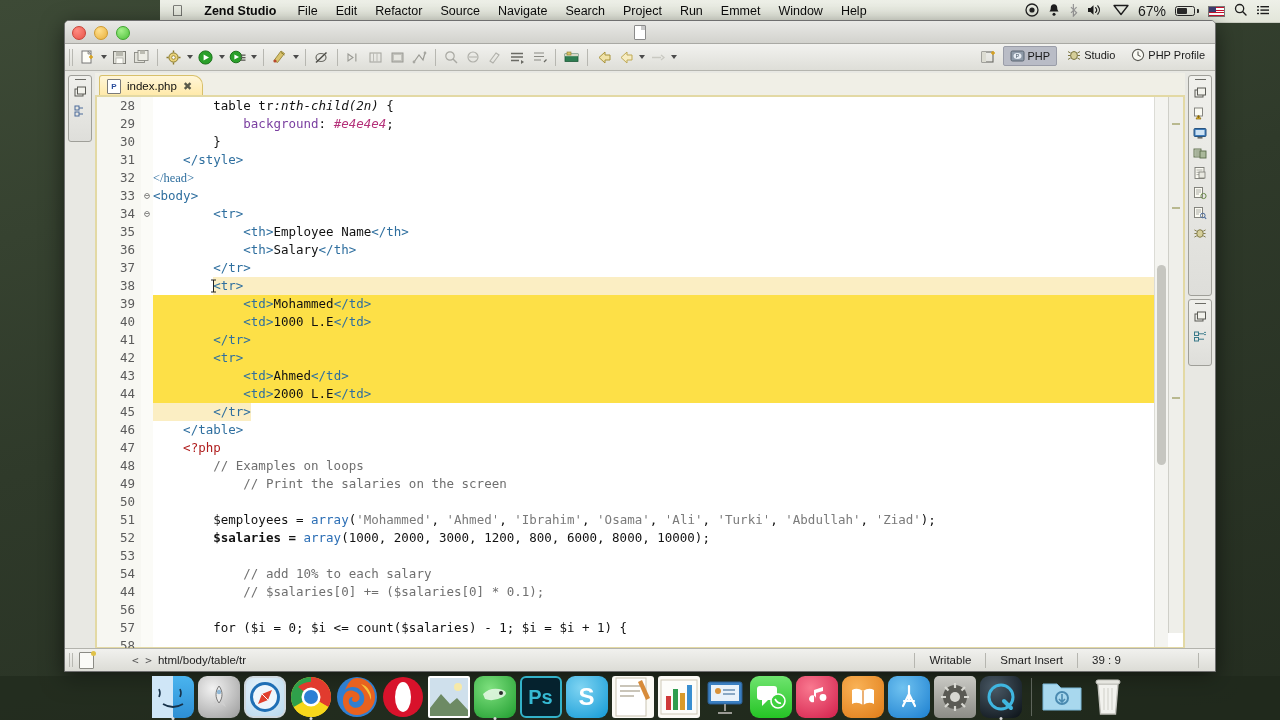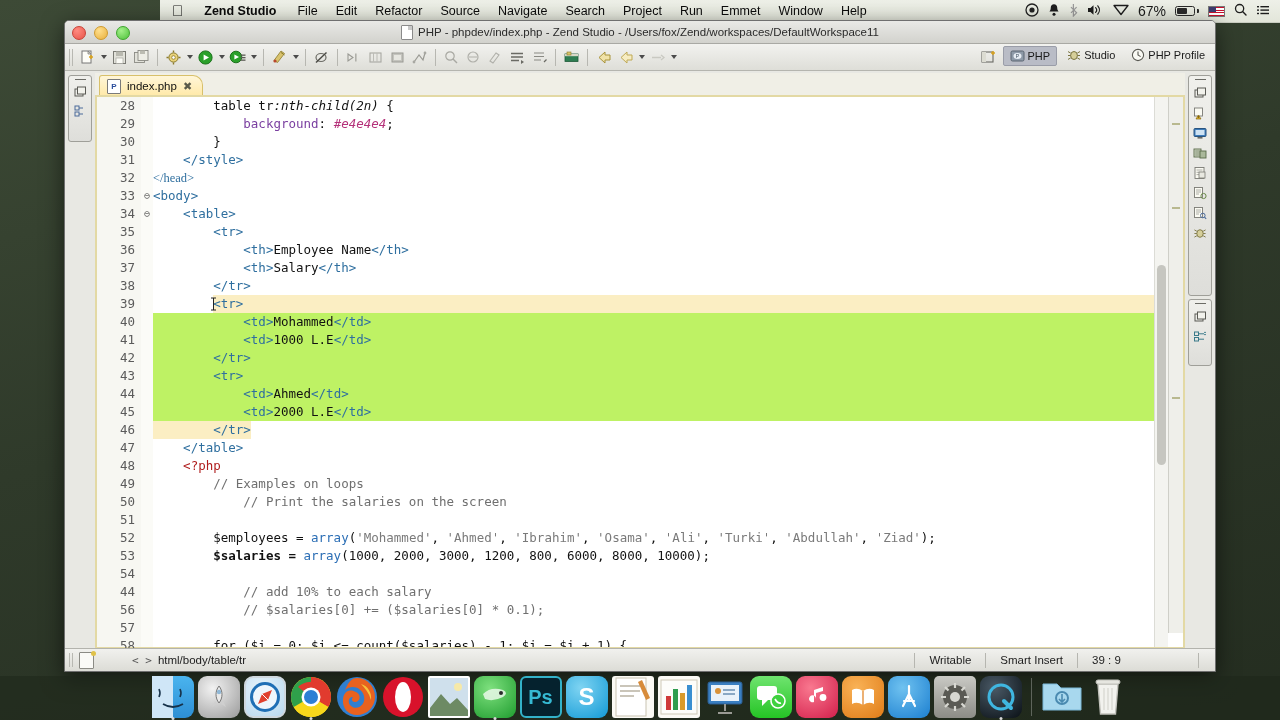--- a/index.html
+++ b/index.html
@@ -183,21 +183,21 @@
     font-size: 12.5px; white-space: pre; color: #111;
   }
   .ln {
     height: 18px; line-height: 18px; text-align: right; padding-right: 6px;
     font-family: "DejaVu Sans Mono", monospace; font-size: 12.5px; color: #5b5b5b;
   }
   .fold {
     height: 18px; line-height: 18px; text-align:center;
     font-family:"DejaVu Sans Mono", monospace; font-size: 10px; color:#6a6a6a;
   }
-  .hl { background: #bef264; }
+  .hl { background: #fde047; }
   
   .c-tag   { color: #2f6f9f; }
   .c-txt   { color: #111; }
   .c-ital  { color: #111; font-style: italic; }
   .c-prop  { color: #7a3fa0; }
   .c-val   { color: #b5327a; font-style: italic; }
   .c-cmt   { color: #6f6f6f; }
   .c-str   { color: #7a7a7a; }
   .c-kw    { color: #2b6eb5; }
   .c-php   { color: #b01e1e; }
@@ -314,21 +314,20 @@
   <div id="zwin">
 
     <div id="titlebar">
       <span class="traffic">
         <span class="tl-red"></span>
         <span class="tl-yellow"></span>
         <span class="tl-green"></span>
       </span>
       <span class="ttl">
         <span class="docicon"></span>
-        <span>PHP - phpdev/index.php - Zend Studio - /Users/fox/Zend/workspaces/DefaultWorkspace11</span>
       </span>
     </div>
 
     <div id="toolbar">
       <span class="tgrip"></span>
       <span class="tbtn">
         <svg width="17" height="17" viewBox="0 0 17 17">
             <rect x="3" y="2" width="9" height="12" fill="#fdfdf8" stroke="#777" stroke-width="1"></rect>
             <path d="M9 2 L12 5 L9 5 Z" fill="#d8d8cc" stroke="#777" stroke-width=".7"></path>
             <path d="M10 8 h4 M12 6 v4" stroke="#d8a21f" stroke-width="1.6"></path>
@@ -690,21 +689,20 @@
               <div class="fold"></div>
               <div class="fold"></div>
             </div>
           <div id="codearea">
               <div class="line" style="position: relative;"><span class="c-txt" style="position: relative; z-index: 1;">        table tr</span><span class="c-ital" style="position: relative; z-index: 1;">:nth-child(2n)</span><span class="c-txt" style="position: relative; z-index: 1;"> {</span></div>
               <div class="line" style="position: relative;"><span class="c-txt" style="position: relative; z-index: 1;">            </span><span class="c-prop" style="position: relative; z-index: 1;">background</span><span class="c-txt" style="position: relative; z-index: 1;">: </span><span class="c-val" style="position: relative; z-index: 1;">#e4e4e4</span><span class="c-txt" style="position: relative; z-index: 1;">;</span></div>
               <div class="line" style="position: relative;"><span class="c-txt" style="position: relative; z-index: 1;">        }</span></div>
               <div class="line" style="position: relative;"><span class="c-txt" style="position: relative; z-index: 1;">    </span><span class="c-tag" style="position: relative; z-index: 1;">&lt;/style&gt;</span></div>
               <div class="line" style="position: relative; font-family: Liberation Serif, serif;"><span class="c-tag" style="position: relative; z-index: 1;">&lt;/head&gt;</span></div>
               <div class="line" style="position: relative;"><span class="c-tag" style="position: relative; z-index: 1;">&lt;body&gt;</span></div>
-              <div class="line" style="position: relative;"><span class="c-txt" style="position: relative; z-index: 1;">    </span><span class="c-tag" style="position: relative; z-index: 1;">&lt;table&gt;</span></div>
               <div class="line" style="position: relative;"><span class="c-txt" style="position: relative; z-index: 1;">        </span><span class="c-tag" style="position: relative; z-index: 1;">&lt;tr&gt;</span></div>
               <div class="line" style="position: relative;"><span class="c-txt" style="position: relative; z-index: 1;">            </span><span class="c-tag" style="position: relative; z-index: 1;">&lt;th&gt;</span><span class="c-txt" style="position: relative; z-index: 1;">Employee Name</span><span class="c-tag" style="position: relative; z-index: 1;">&lt;/th&gt;</span></div>
               <div class="line" style="position: relative;"><span class="c-txt" style="position: relative; z-index: 1;">            </span><span class="c-tag" style="position: relative; z-index: 1;">&lt;th&gt;</span><span class="c-txt" style="position: relative; z-index: 1;">Salary</span><span class="c-tag" style="position: relative; z-index: 1;">&lt;/th&gt;</span></div>
               <div class="line" style="position: relative;"><span class="c-txt" style="position: relative; z-index: 1;">        </span><span class="c-tag" style="position: relative; z-index: 1;">&lt;/tr&gt;</span></div>
               <div class="line" style="position: relative;"><div style="position: absolute; top: 0px; height: 18px; background: rgb(251, 238, 195); z-index: 0; left: 60.16px; right: 0px;"></div><span class="c-txt" style="position: relative; z-index: 1;">        </span><span class="c-tag" style="position: relative; z-index: 1;">&lt;tr&gt;</span><span style="position: absolute; left: 57.16px; top: 2px; width: 7px; height: 14px; z-index: 2;"><svg width="7" height="14" viewBox="0 0 7 14">
                     <path d="M1 1h5M3.5 1v12M1 13h5" stroke="#222" stroke-width="1" fill="none"></path>
                   </svg></span></div>
               <div class="line hl" style="position: relative;"><span class="c-txt" style="position: relative; z-index: 1;">            </span><span class="c-tag" style="position: relative; z-index: 1;">&lt;td&gt;</span><span class="c-txt" style="position: relative; z-index: 1;">Mohammed</span><span class="c-tag" style="position: relative; z-index: 1;">&lt;/td&gt;</span></div>
               <div class="line hl" style="position: relative;"><span class="c-txt" style="position: relative; z-index: 1;">            </span><span class="c-tag" style="position: relative; z-index: 1;">&lt;td&gt;</span><span class="c-txt" style="position: relative; z-index: 1;">1000 L.E</span><span class="c-tag" style="position: relative; z-index: 1;">&lt;/td&gt;</span></div>
               <div class="line hl" style="position: relative;"><span class="c-txt" style="position: relative; z-index: 1;">        </span><span class="c-tag" style="position: relative; z-index: 1;">&lt;/tr&gt;</span></div>

